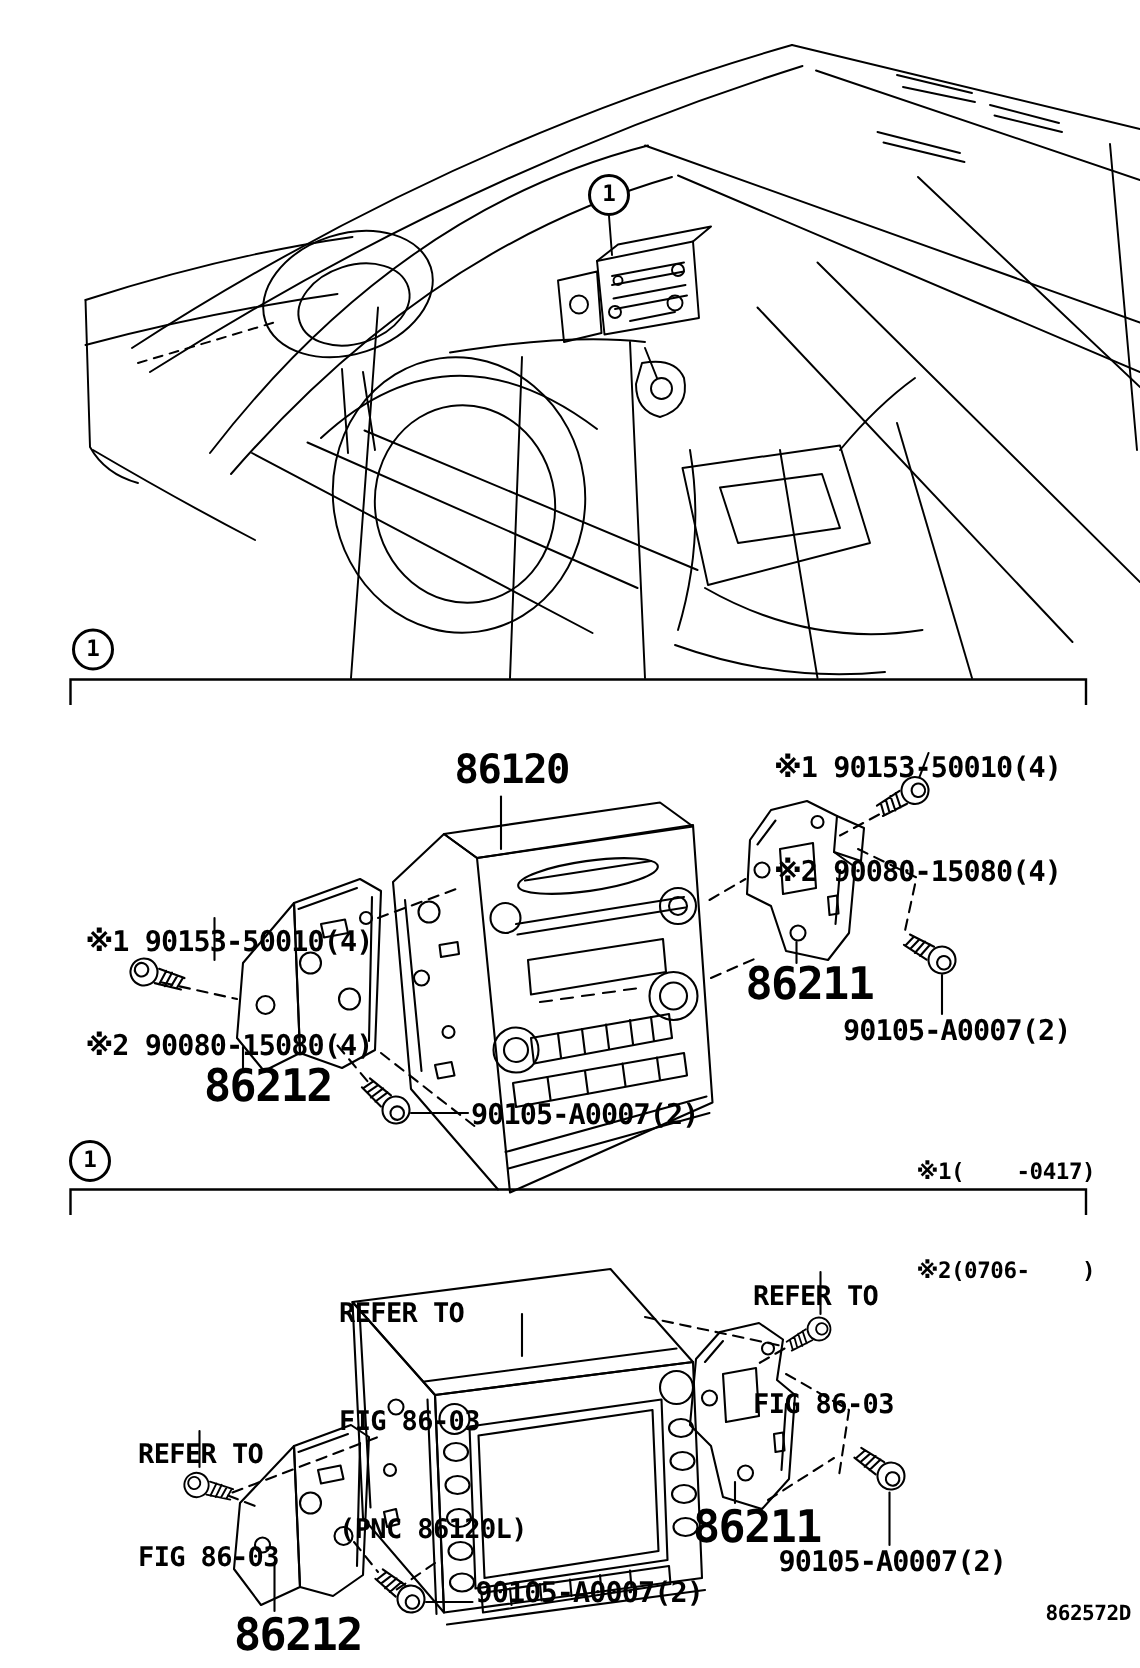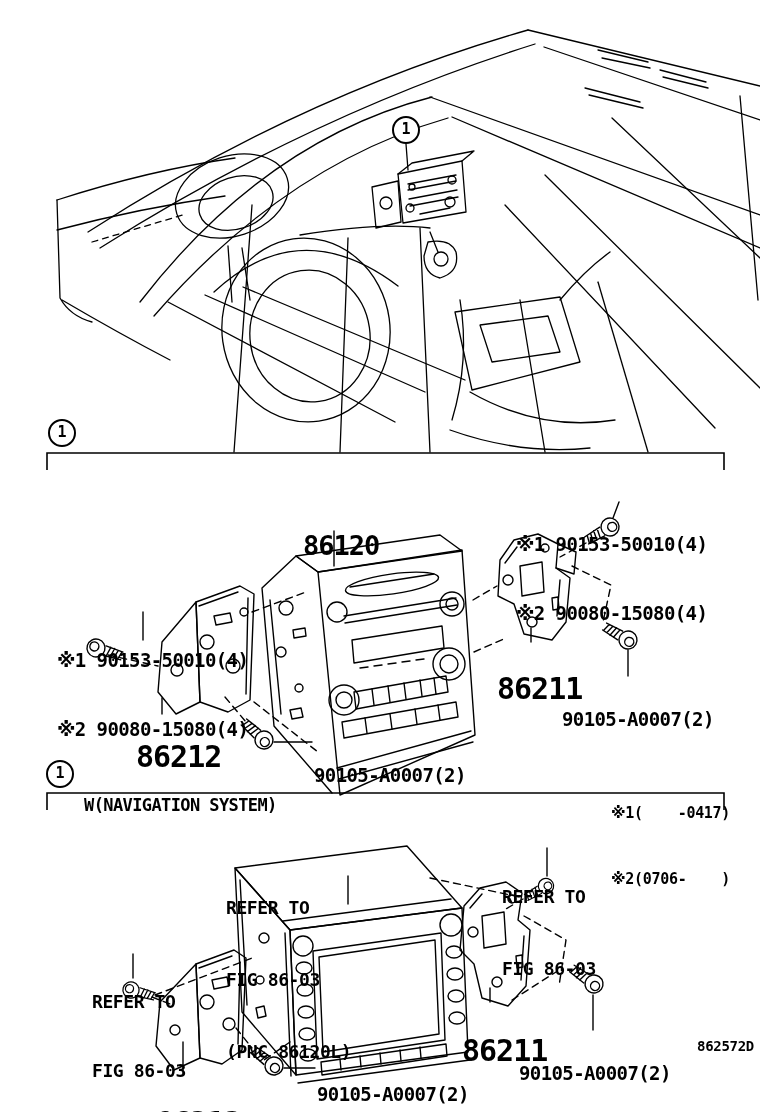--- a/index.html
+++ b/index.html
@@ -3,21 +3,21 @@
 <meta charset="utf-8">
 <style>
   html,body { margin:0; padding:0; }
   body {
     width:760px; height:1112px; background:#ffffff; position:relative; overflow:hidden;
     font-family:"DejaVu Sans Mono","DejaVu Sans","Liberation Mono",monospace;
     color:#000;
   }
   .page { position:absolute; inset:0; }
   svg.art { position:absolute; left:0; top:0; }
-  .label { position:absolute; font-weight:bold; white-space:pre; line-height:1.12;margin-top:32px; }
+  .label { position:absolute; font-weight:bold; white-space:pre; line-height:1.12; }
   .fs27 { font-size:27px; letter-spacing:-1px; }
   .fs26 { font-size:30px; letter-spacing:-1px; }
   .fs19 { font-size:19px; letter-spacing:-0.6px;text-align:right; }
   .fs18 { font-size:18px; letter-spacing:-0.4px; }
   .fs17 { font-size:17px; letter-spacing:-0.6px; }
   .fs15 { font-size:15px; letter-spacing:-0.3px; }
   .fs14 { font-size:14px; letter-spacing:-0.3px; font-weight:bold; }
   .lh23 { line-height:23px; }
   .lh22 { line-height:22px; }
   .lh24 { line-height:24px; }
@@ -301,21 +301,20 @@
 
   <div class="label fs26" style="left:136px; top:708px;">86212</div>
 
   <div class="label fs19" style="left:314px; top:733px;">90105-A0007(2)</div>
 
   <div class="label fs15 lh22" style="left:611px; top:726px;">
     <div>※1(    -0417)</div>
     <div>※2(0706-    )</div>
   </div>
 
-  <div class="label fs17" style="left:84px; top:764px;">W(NAVIGATION SYSTEM)</div>
 
   <div class="label fs18 lh24" style="left:226px; top:816px;">
     <div>REFER TO</div>
     <div>FIG 86-03</div>
     <div>(PNC 86120L)</div>
   </div>
 
   <div class="label fs18 lh24" style="left:502px; top:805px;">
     <div>REFER TO</div>
     <div>FIG 86-03</div>
@@ -327,15 +326,15 @@
   </div>
 
   <div class="label fs26" style="left:462px; top:1002px;">86211</div>
 
   <div class="label fs19" style="left:519px; top:1031px;">90105-A0007(2)</div>
 
   <div class="label fs19" style="left:317px; top:1052px;">90105-A0007(2)</div>
 
   <div class="label fs26" style="left:156px; top:1074px;">86212</div>
 
-  <div class="label fs14" style="left:697px; top:1007px;">862572D</div>
+  <div class="label fs14" style="left:697px; top:1069px;">862572D</div>
 
 </div>
 
 </body></html>

